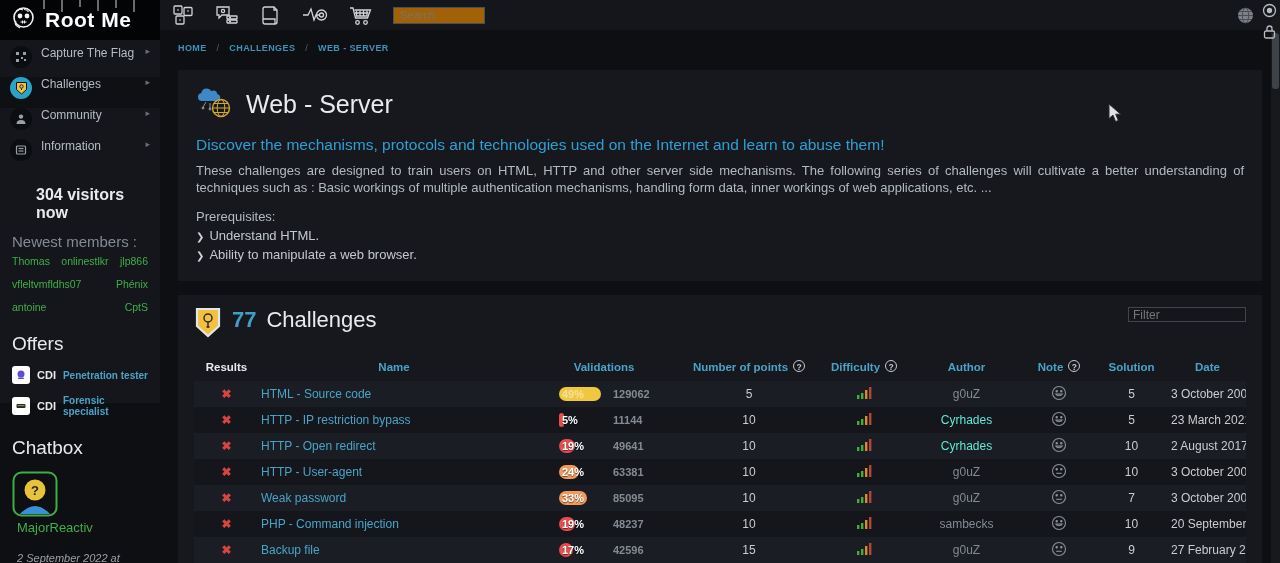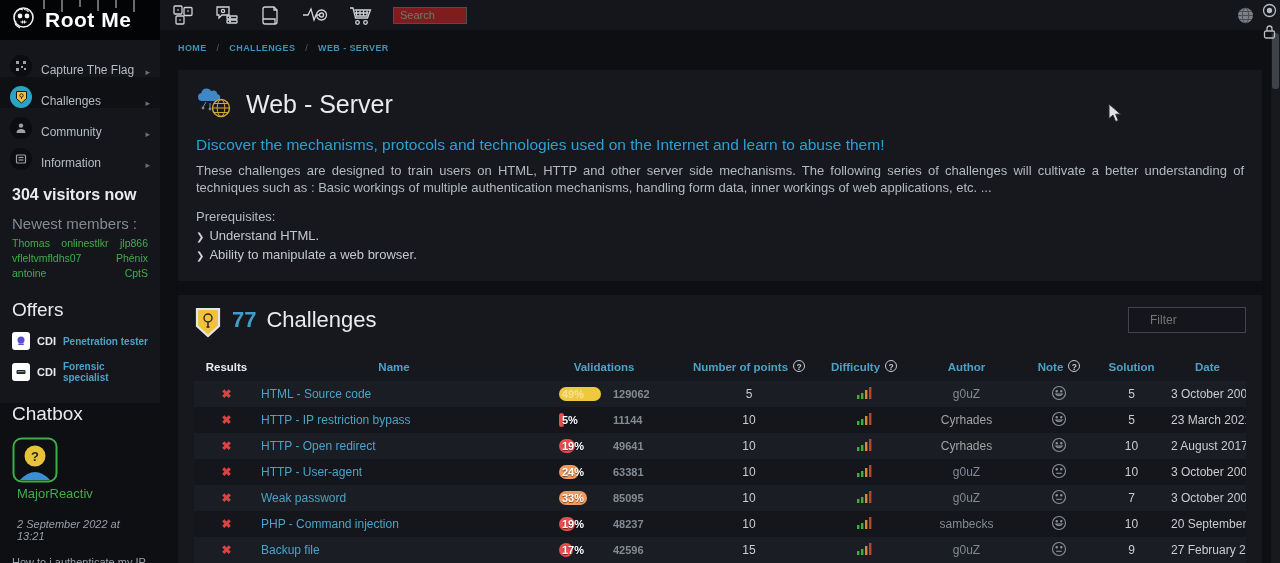--- a/index.html
+++ b/index.html
@@ -6,44 +6,44 @@
   html,body { width:1280px; height:563px; overflow:hidden; background:#0d0f13;
     font-family:"Liberation Sans", sans-serif; }
   a { text-decoration:none; cursor:pointer; }
 
   
   #sidebar { position:fixed; left:0; top:0; width:160px; height:403px; background:#14161c; z-index:3; }
   .logo-area { height:40px; background:#030406; display:flex; align-items:center; gap:8px; padding-left:10px; position:relative; cursor:pointer; }
   .logo-text { color:#fff; font-size:21px; font-weight:bold; letter-spacing:.5px; }
   .logo-strings { position:absolute; left:0; top:0; }
   .menu { margin-top:6px; }
-  .menu-item { height:31px; display:flex; align-items:flex-end; gap:9px; padding:0 10px; color:#b6bcc4; font-size:12px; cursor:pointer; }
+  .menu-item { height:31px; display:flex; align-items:flex-start; gap:9px; padding:0 10px; color:#b6bcc4; font-size:12px; cursor:pointer; }
   .menu-item.active { background:#0e1014; }
   .menu-icon { width:22px; height:22px; border-radius:50%; background:#0b0d11; display:flex; align-items:center; justify-content:center; flex-shrink:0; }
   .menu-icon.blue { background:#2ba3c8; }
   .chevron { margin-left:auto; color:#6a7078; font-size:9px; }
   .side-pad { padding:0 12px; }
-  .visitors { color:#e8eaee; font-size:16px; font-weight:bold; margin-top:16px; }
+  .visitors { color:#e8eaee; font-size:16px; font-weight:bold; margin-top:16px;margin-left:24px; }
   .newest-label { color:#848a93; font-size:15px; margin-top:11px; }
-  .members { display:flex; flex-wrap:wrap; gap:3px 8px; margin-top:5px; justify-content:space-between; }
+  .members { display:flex; flex-wrap:wrap; gap:11px 8px; margin-top:5px; justify-content:space-between; }
   .member-link { color:#3fae49; font-size:10.5px; }
   .side-h2 { color:#e8eaee; font-size:19px; font-weight:normal; margin-top:20px; }
   .offer-item { display:flex; align-items:center; gap:7px; margin-top:11px; cursor:pointer; }
   .offer-logo { width:18px; height:18px; background:#fff; border-radius:3px; display:flex; align-items:center; justify-content:center; flex-shrink:0; }
   .offer-contract { color:#e8eaee; font-weight:bold; font-size:11px; }
   .offer-link { color:#4aa3c7; font-size:10px;font-weight:bold; }
   .chat-avatar { margin-top:12px; display:block; width:46px; height:46px; }
   .chat-user { color:#3fae49; font-size:13px; margin:3px 0 0 5px; display:inline-block; }
   .chat-time { color:#9aa0a8; font-style:italic; font-size:11px; margin:16px 0 0 5px; }
   .chat-msg { color:#9aa0a8; font-size:11px; line-height:1.45; margin-top:13px; }
 
   
   #topbar { position:fixed; left:160px; right:0; top:0; height:30px; background:#14161c; display:flex; align-items:center; gap:20px; padding-left:12px; z-index:2; }
   .tb-icon { cursor:pointer; display:flex; }
-  .search-input { width:74px; height:17px; background:#7f1d1d; border:1px solid #4a4f57; color:#c9ccd1; font-size:11px; padding:1px 6px; font-family:"Liberation Sans",sans-serif; }
+  .search-input { width:92px; height:17px; background:#a16207; border:1px solid #4a4f57; color:#c9ccd1; font-size:11px; padding:1px 6px; font-family:"Liberation Sans",sans-serif; }
   .globe-wrap { margin-left:auto; margin-right:26px; cursor:pointer; display:flex; }
   .overlay-icon { position:fixed; z-index:10; display:flex; }
 
   
   #breadcrumb { position:absolute; left:178px; top:43px; font-size:9px; font-weight:bold; letter-spacing:.4px; z-index:1; }
   .crumb { color:#3e93b8; }
   .crumb-sep { color:#585d64; margin:0 7px; font-weight:normal; }
 
   
   .panel { position:absolute; left:178px; width:1084px; background:#16181e; }
@@ -53,39 +53,39 @@
   .subtitle { color:#2e9fd4; font-size:15.5px; margin-top:13px; cursor:pointer; }
   .desc { color:#b3b9c0; font-size:13px; line-height:16.5px; margin-top:9px; text-align:justify; }
   .prereq-label { color:#b3b9c0; font-size:13px; margin-top:13px; }
   .prereq-line { color:#c3c8cf; font-size:13px; margin-top:4px; }
   .bullet { font-size:10px; margin-right:5px; color:#d0d4da; }
 
   #panel-challenges { top:295px; height:268px; padding:12px 16px; overflow:hidden; }
   .ch-header { display:flex; align-items:flex-start; gap:10px; }
   .ch-count { color:#3e9fc9; font-size:22px; font-weight:bold; }
   .ch-count-label { color:#e8eaed; font-size:22px; }
-  .filter-input { position:absolute; right:16px; top:12px; width:118px; height:26px; background:#14161b; border:1px solid #40444b; color:#c9ccd1; font-size:12px; padding:0 21px; font-family:"Liberation Sans",sans-serif; }
+  .filter-input { position:absolute; right:16px; top:12px; width:118px; height:15px; background:#14161b; border:1px solid #40444b; color:#c9ccd1; font-size:12px; padding:0 4px; font-family:"Liberation Sans",sans-serif; }
   table { width:100%; border-collapse:collapse; margin-top:10px; table-layout:fixed; }
   th { font-size:11.5px; font-weight:bold; color:#4aa3c7; padding:7px 2px 8px; text-align:center; cursor:pointer; }
   th.th-results { color:#e8eaed; }
   .help { display:inline-block; width:12px; height:12px; border:1px solid #c3c8cf; border-radius:50%; color:#c3c8cf; font-size:8.5px; line-height:12px; text-align:center; margin-left:5px; font-weight:bold; vertical-align:1px; }
   tbody tr:nth-child(odd) { background:#1a1d23; }
   tbody tr:nth-child(even) { background:#14161c; }
   tbody td { height:26px; text-align:center; font-size:12px; color:#c9ccd1; padding:0 2px; overflow:hidden; white-space:nowrap; }
   td.c-name { text-align:left; }
   .chal-link { color:#4aa3c7; font-size:12px; }
   .xmark { color:#d94343; font-size:12px; font-weight:bold; cursor:default; }
   .val-wrap { display:flex; align-items:center; padding-left:28px; }
   .pill-track { position:relative; width:50px; height:14px; flex-shrink:0; }
   .pill { position:absolute; left:0; top:0; height:14px; border-radius:7px; }
   .pct { position:absolute; left:3px; top:0; line-height:14px; font-size:11px; font-weight:bold; color:#fff; text-shadow:0 1px 1px rgba(0,0,0,.55); }
   .pct.blend { color:rgba(255,255,255,.45); text-shadow:none; }
   .vcount { color:#848a93; font-size:11px; margin-left:4px;font-weight:bold; }
   .author { color:#848a93; font-size:12px; }
-  .author.green { color:#a3a3a3; }
+  .author.green { color:#5eead4; }
 
   
   #scrollbar { position:fixed; right:0; top:0; width:9px; height:563px; background:#17191d; z-index:5; }
   #scroll-thumb { position:absolute; right:1px; top:33px; width:7px; height:56px; background:#3e434a; border-radius:3px; }
   #mouse-cursor { position:fixed; left:1108px; top:103px; z-index:20; pointer-events:none; }
 </style>
 </head>
 <body>
 
 <div id="sidebar">

